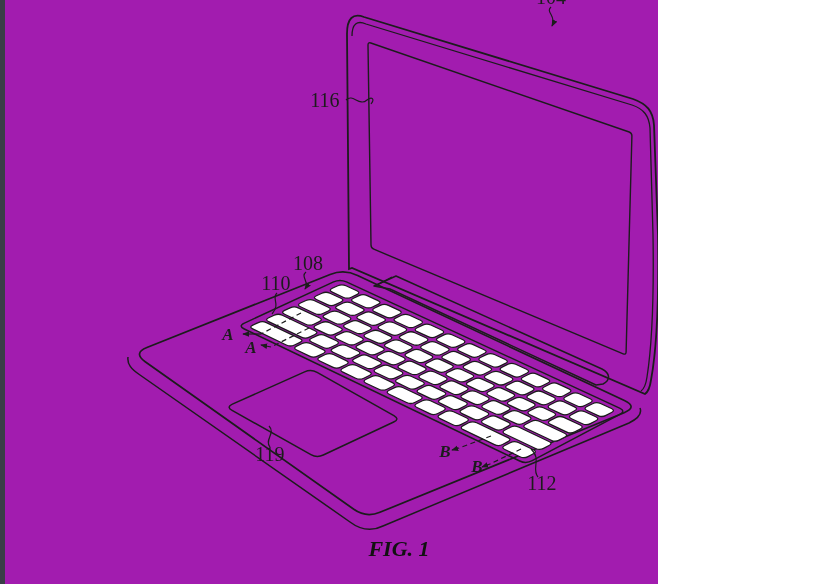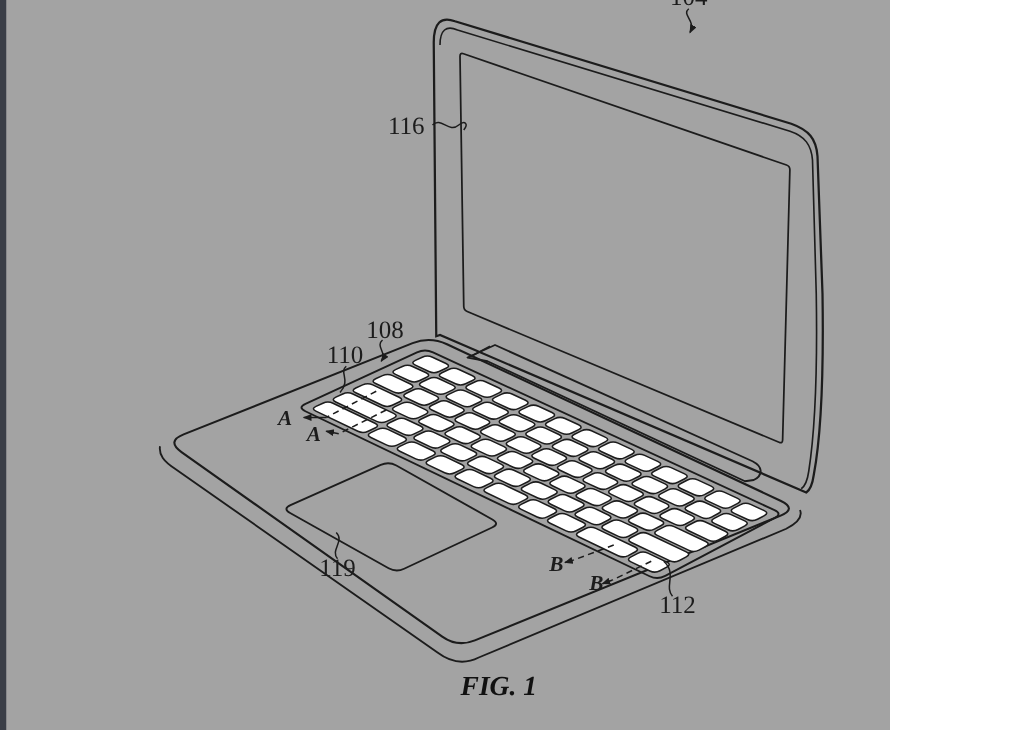--- a/index.html
+++ b/index.html
@@ -1,16 +1,16 @@
 <!DOCTYPE html>
 <html><head>
 <meta charset="utf-8">
 <style>
   html,body{margin:0;padding:0;background:#ffffff;}
-  .stage{position:relative;width:712px;height:584px;background:#a3a3a3;overflow:hidden;
+  .stage{position:relative;width:658px;height:584px;background:#a21caf;overflow:hidden;
          font-family:"Liberation Serif", serif;}
   .edge{position:absolute;left:0;top:0;width:5px;height:584px;background:#3a3e47;}
   svg{position:absolute;left:0;top:0;}
   .lbl{font-family:"Liberation Serif", serif;font-size:20px;fill:#1c1c1c;}
   .sec{font-family:"Liberation Serif", serif;font-size:17px;font-style:italic;font-weight:600;fill:#1c1c1c;}
   .cap{font-family:"Liberation Serif", serif;font-size:22px;font-style:italic;font-weight:bold;fill:#111;}
   .ln{fill:none;stroke:#1c1c1c;}
   .dash{fill:none;stroke:#1c1c1c;stroke-width:1.2;stroke-dasharray:5 3.5;}
 </style>
 </head>

